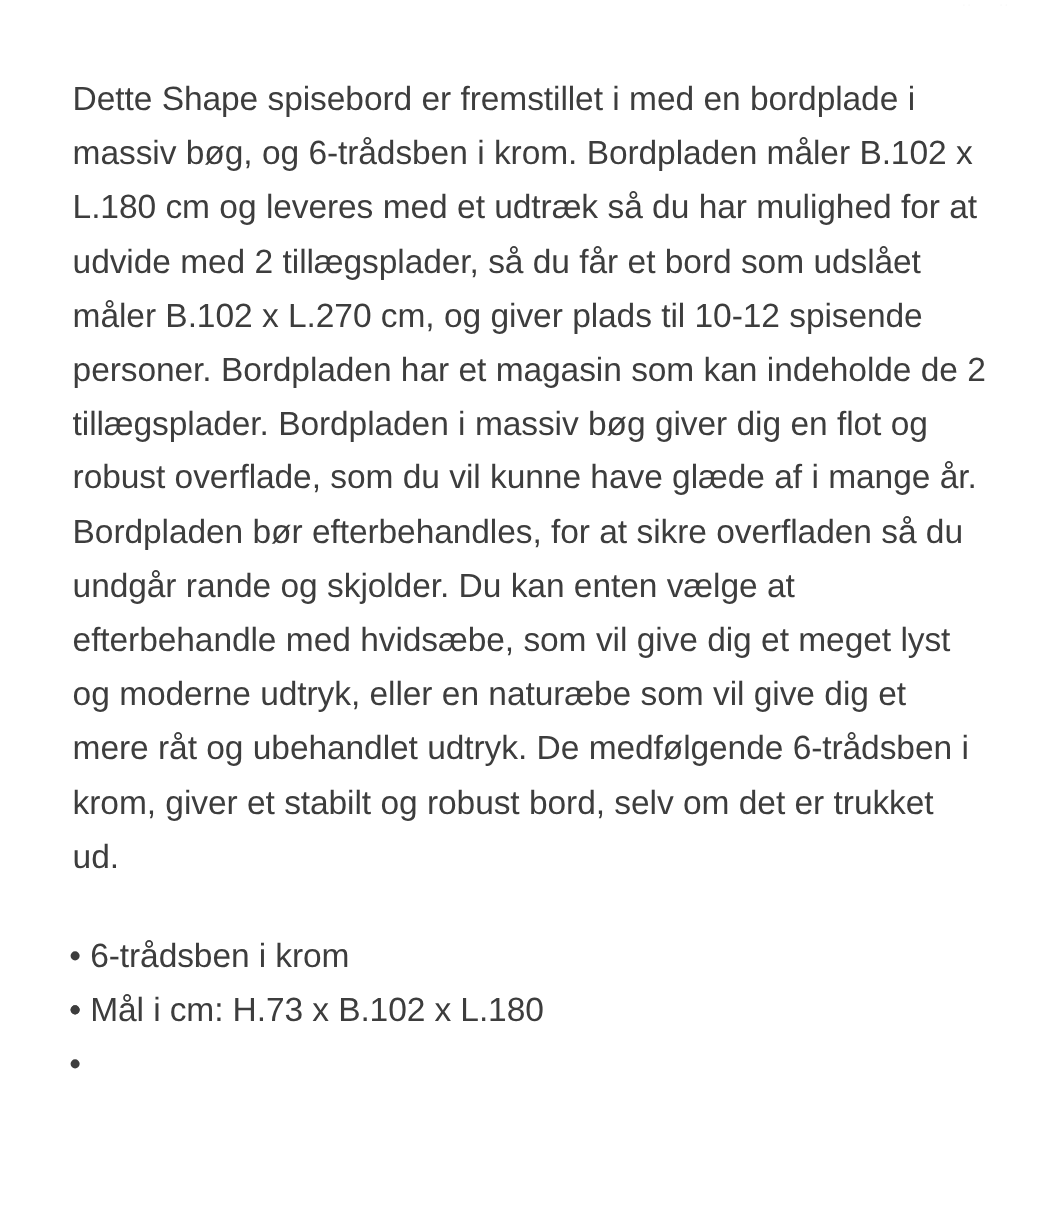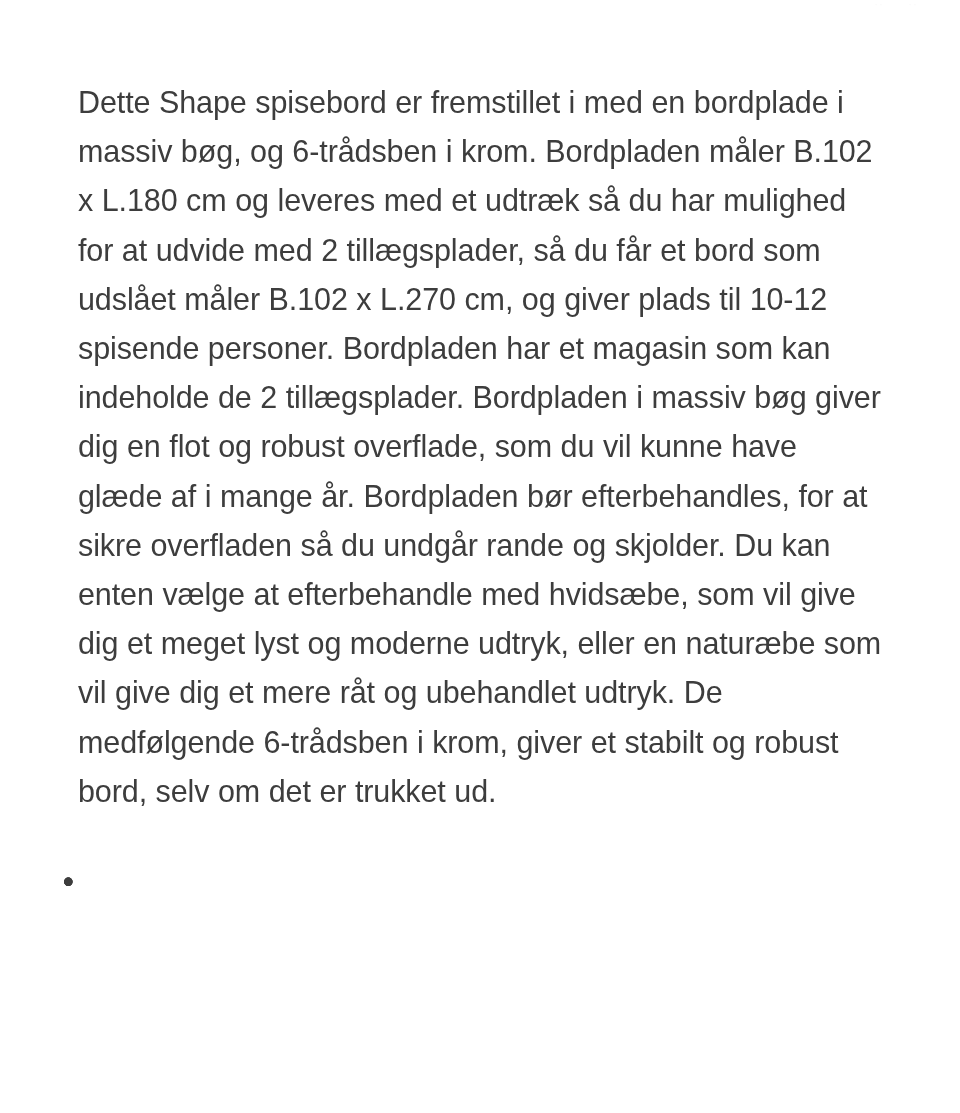--- a/index.html
+++ b/index.html
@@ -46,21 +46,21 @@
   .top-clip .ghost.b { left: 908px; }
 
   .content {
     position: absolute;
     left: 62px;
     top: 62px;
     width: 840px;
   }
 
   .description {
-    margin: 16px;
+    margin: 4px;
     font-size: 30.5px;
     line-height: 49.2px;
     color: #3d3d3d;
     letter-spacing: -0.1px;
     word-spacing: 0.2px;
     text-align: left;
     font-weight: 400;
   }
 
   .spec-list {
@@ -112,28 +112,30 @@
   </div>
 
   <div class="content">
 
     <p class="description">Dette Shape spisebord er fremstillet i med en bordplade i massiv bøg, og 6-trådsben i krom. Bordpladen måler B.102 x L.180 cm og leveres med et udtræk så du har mulighed for at udvide med 2 tillægsplader, så du får et bord som udslået måler B.102 x L.270 cm, og giver plads til 10-12 spisende personer. Bordpladen har et magasin som kan indeholde de 2 tillægsplader. Bordpladen i massiv bøg giver dig en flot og robust overflade, som du vil kunne have glæde af i mange år. Bordpladen bør efterbehandles, for at sikre overfladen så du undgår rande og skjolder. Du kan enten vælge at efterbehandle med hvidsæbe, som vil give dig et meget lyst og moderne udtryk, eller en naturæbe som vil give dig et mere råt og ubehandlet udtryk. De medfølgende 6-trådsben i krom, giver et stabilt og robust bord, selv om det er trukket ud.</p>
 
     <ul class="spec-list">
 
       <li class="spec-item">
         <span class="bullet">•</span>
+        <span class="spec-text">6-trådsben i krom</span>
       </li>
 
       <li class="spec-item">
         <span class="bullet">•</span>
       </li>
 
       <li class="spec-item">
         <span class="bullet">•</span>
+        <span class="spec-text">Mål i cm: H.73 x B.102 x L.180</span>
       </li>
 
       <li class="spec-item">
         <span class="bullet">•</span>
       </li>
 
     </ul>
 
   </div>
 

